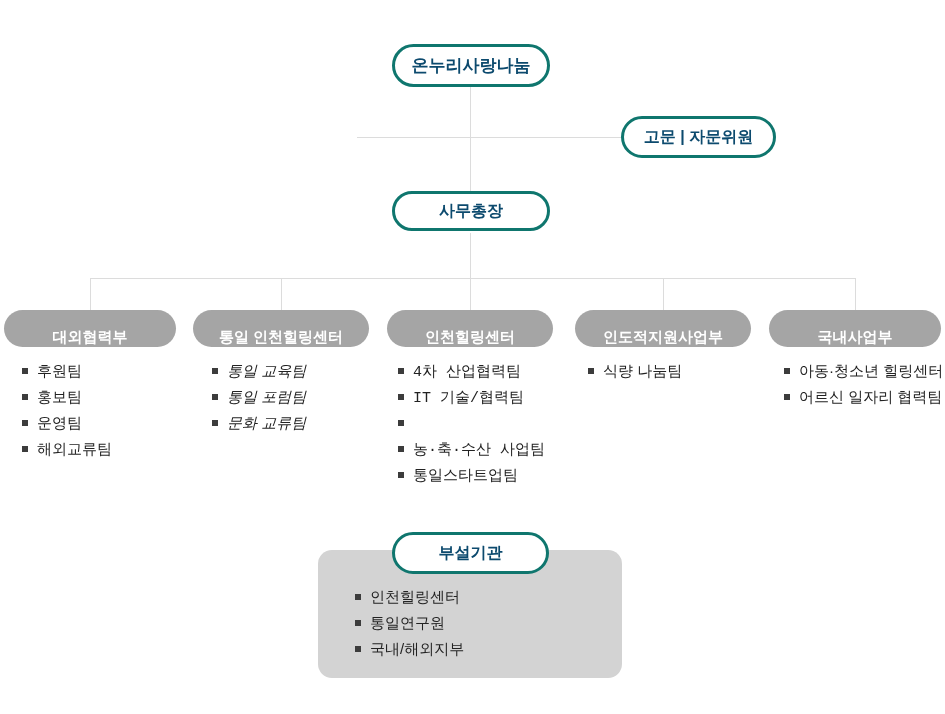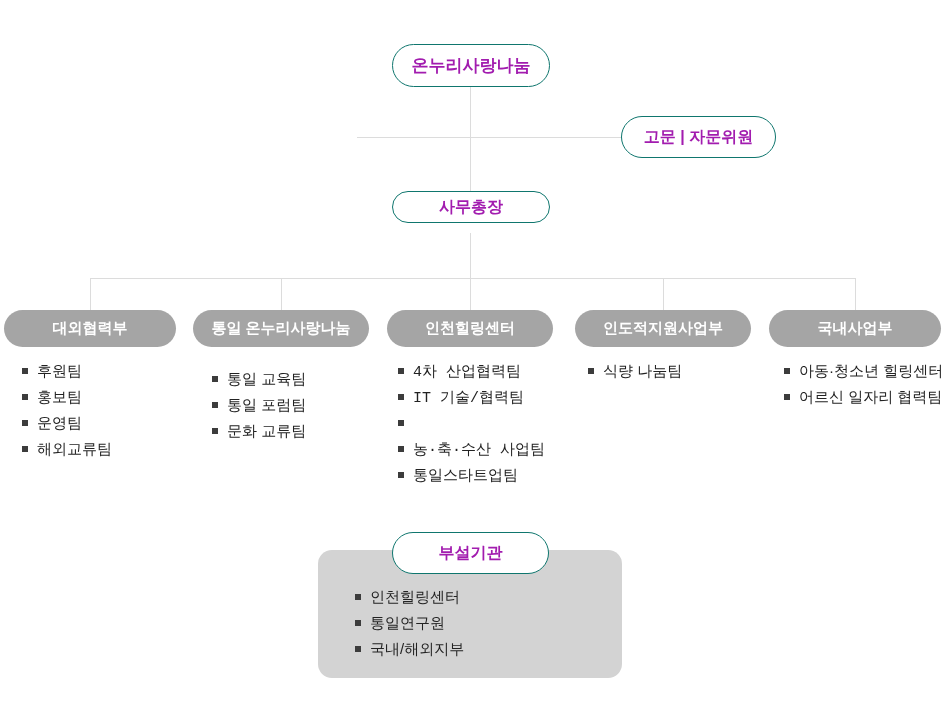--- a/index.html
+++ b/index.html
@@ -20,35 +20,36 @@
   .line.v { width: 1px; }
   .pill {
     position: absolute;
     display: flex;
     align-items: center;
     justify-content: center;
     white-space: nowrap;
   }
   .pill.white {
     background: #ffffff;
-    border: 1px solid #0f766e;
+    border: 3px solid #0f766e;
     border-radius: 22px;
-    color: #a21caf;
+    color: #0c4a6e;
     font-weight: 700;
     font-size: 16px;
     z-index: 3;
   }
   .pill.root { font-size: 17px; }
   .pill.gray {
     background: #a5a5a5;
     border-radius: 19px;
     color: #ffffff;
     font-weight: 700;
     font-size: 15px;
     z-index: 2;
+    align-items: flex-end;
   }
   .team-list {
     position: absolute;
     list-style: none;
   }
   .team-list li {
     display: flex;
     align-items: center;
     height: 26px;
     font-size: 15px;
@@ -91,29 +92,29 @@
 
   <div class="pill white root" style="left:392px; top:44px; width:158px; height:43px;">
     <span>온누리사랑나눔</span>
   </div>
 
 
   <div class="pill white" style="left:621px; top:116px; width:155px; height:42px;">
     <span>고문 | 자문위원</span>
   </div>
 
-  <div class="pill white" style="left:392px; top:191px; width:158px; height:32px;">
+  <div class="pill white" style="left:392px; top:191px; width:158px; height:40px;">
     <span>사무총장</span>
   </div>
 
   <div class="pill gray" style="left:4px; top:310px; width:172px; height:37px;">
     <span>대외협력부</span>
   </div>
   <div class="pill gray" style="left:193px; top:310px; width:176px; height:37px;">
-    <span>통일 온누리사랑나눔</span>
+    <span>통일 인천힐링센터</span>
   </div>
   <div class="pill gray" style="left:387px; top:310px; width:166px; height:37px;">
     <span>인천힐링센터</span>
   </div>
   <div class="pill gray" style="left:575px; top:310px; width:176px; height:37px;">
     <span>인도적지원사업부</span>
   </div>
   <div class="pill gray" style="left:769px; top:310px; width:172px; height:37px;">
     <span>국내사업부</span>
   </div>
@@ -130,21 +131,21 @@
     <li>
         <span class="bullet"></span>
         <span>운영팀</span>
       </li>
     <li>
         <span class="bullet"></span>
         <span>해외교류팀</span>
       </li>
   </ul>
 
-  <ul class="team-list" style="left:212px; top:366px;">
+  <ul class="team-list" style="left:212px; top:358px;font-style:italic;">
     <li>
         <span class="bullet"></span>
         <span>통일 교육팀</span>
       </li>
     <li>
         <span class="bullet"></span>
         <span>통일 포럼팀</span>
       </li>
     <li>
         <span class="bullet"></span>

